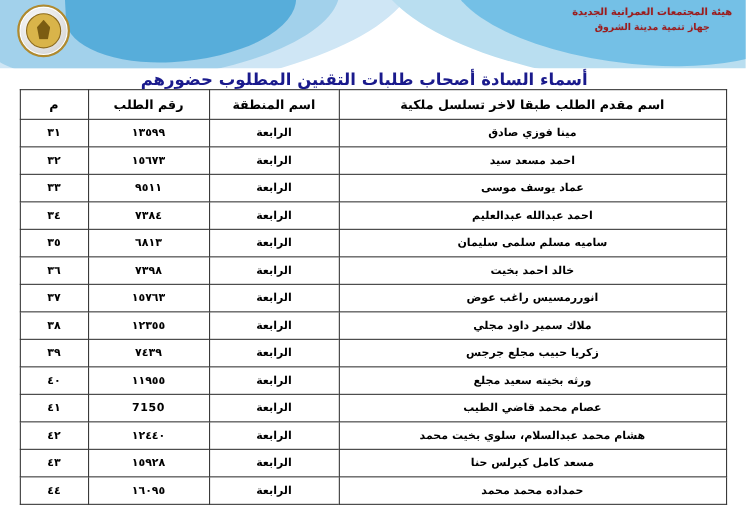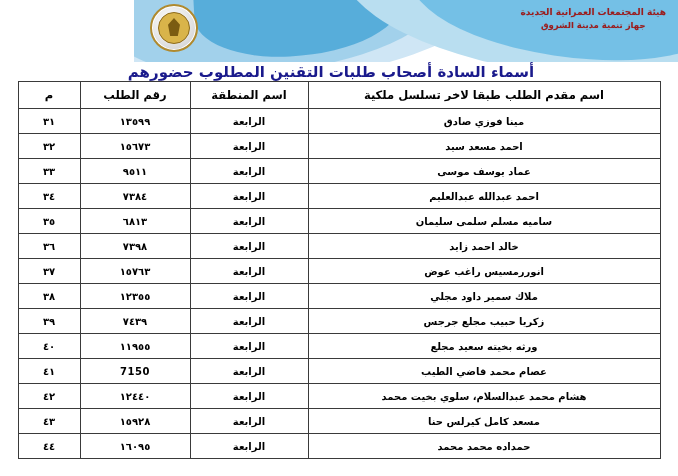--- a/index.html
+++ b/index.html
@@ -15,21 +15,21 @@
   }
   .page {
     position: relative;
     width: 678px;
     height: 476px;
     background: #ffffff;
   }
   
   .banner {
     position: relative;
-    width: 544px;
+    width: 678px;
     height: 62px;
     overflow: hidden;
     background: #ffffff;
   }
   .banner-bg {
     position: absolute;
     inset: 0;
     background: #ffffff;
   }
   .wave-a {
@@ -245,21 +245,21 @@
           <td class="req">٧٣٨٤</td>
           <td class="seq">٣٤</td>
         </tr>
         <tr>
           <td class="name">ساميه مسلم سلمى سليمان</td>
           <td class="region">الرابعة</td>
           <td class="req">٦٨١٣</td>
           <td class="seq">٣٥</td>
         </tr>
         <tr>
-          <td class="name">خالد احمد زايد</td>
+          <td class="name">خالد احمد بخيت</td>
           <td class="region">الرابعة</td>
           <td class="req">٧٣٩٨</td>
           <td class="seq">٣٦</td>
         </tr>
         <tr>
           <td class="name">انوررمسيس راغب عوض</td>
           <td class="region">الرابعة</td>
           <td class="req">١٥٧٦٣</td>
           <td class="seq">٣٧</td>
         </tr>

